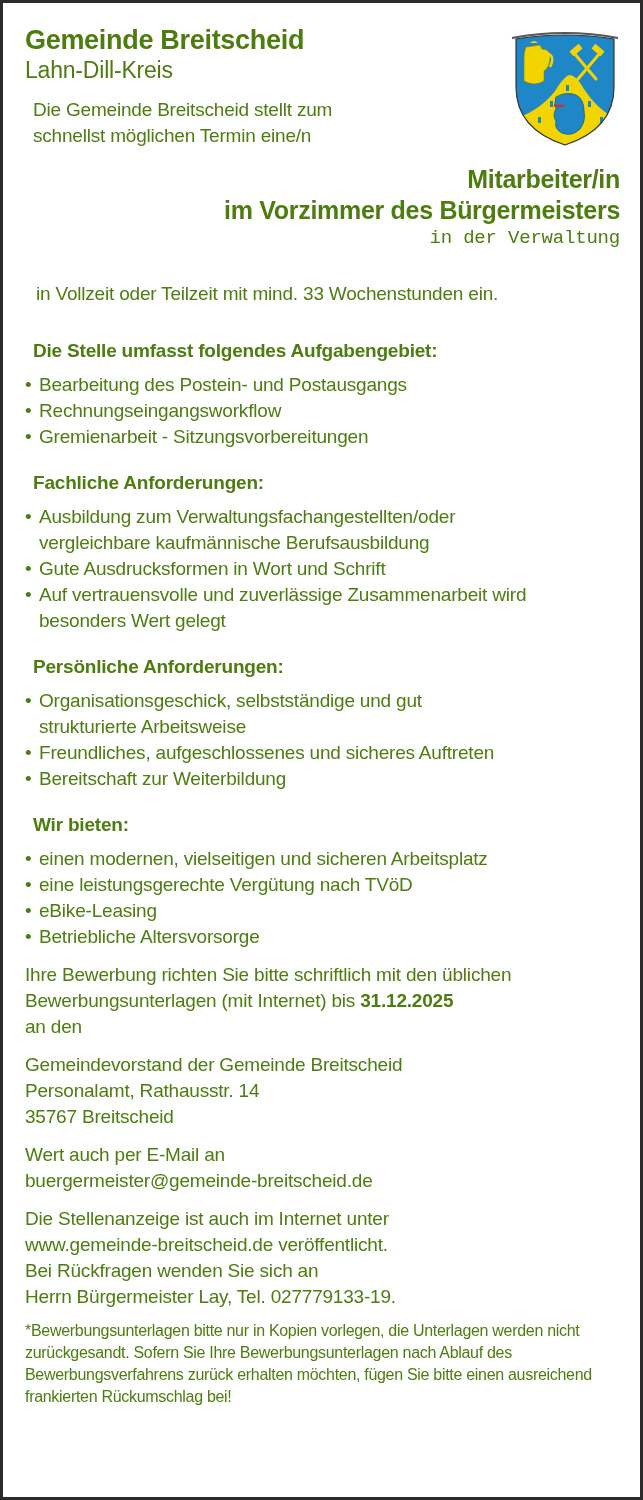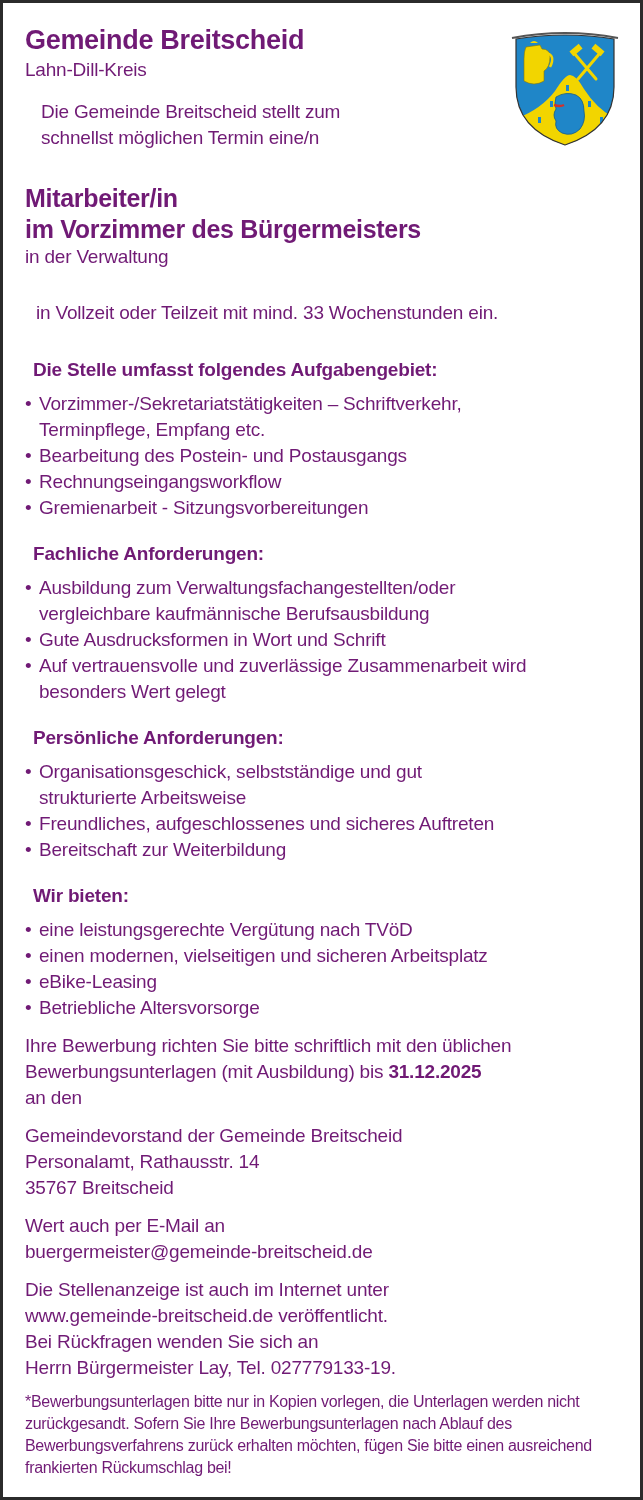--- a/index.html
+++ b/index.html
@@ -3,34 +3,34 @@
   <meta charset="utf-8">
   <style>
     html, body { margin: 0; padding: 0; background: #ffffff; }
     body { width: 643px; height: 1500px; overflow: hidden; }
     .ad {
       position: relative;
       box-sizing: border-box;
       width: 643px; height: 1500px;
       border: 3px solid #2b2b2b;
       background: #ffffff;
-      color: #701a75;
+      color: #4d7c0f;
       font-family: "Liberation Sans", "DejaVu Sans", sans-serif;
       font-size: 19px;
       line-height: 26px;
       padding: 18px 20px 0 22px;
       letter-spacing: -0.2px;
     }
     .org-name { font-size: 27px; line-height: 34px; font-weight: bold; margin: 2px 0 0 0; letter-spacing: -0.3px; }
-    .district { font-size: 19px; line-height: 26px; margin-bottom: 14px; }
-    .intro { margin: 16px; }
+    .district { font-size: 23px; line-height: 26px; margin-bottom: 14px; }
+    .intro { margin: 8px; }
     .crest { position: absolute; left: 507px; top: 26px; width: 110px; height: 118px; }
-    .title-block { text-align: left; margin-top: 32px; }
+    .title-block { text-align: right; margin-top: 15px; }
     .title-line { font-size: 25px; line-height: 31px; font-weight: bold; letter-spacing: -0.3px; }
-    .title-sub { font-size: 19px; line-height: 24px; }
+    .title-sub { font-size: 19px; line-height: 24px; font-family: Liberation Mono, monospace; }
     .para { margin: 11px; }
     .gap { height: 12px; }
     .section-heading { font-weight: bold; margin: 8px; }
     ul.bullets { list-style: none; margin: 0; padding: 0; }
     ul.bullets li { position: relative; padding-left: 14px; }
     ul.bullets li::before { content: "\2022"; position: absolute; left: 0; top: 0; }
     .bold { font-weight: bold; }
     .footnote { font-size: 16px; line-height: 22px; letter-spacing: -0.3px; margin-top: 10px; }
   </style>
 </head>
@@ -89,21 +89,20 @@
     <div class="title-sub">in der Verwaltung</div>
   </div>
 
   <div style="height:20px"></div>
   <div class="para">in Vollzeit oder Teilzeit mit mind. 33 Wochenstunden ein.</div>
 
   <div class="gap"></div>
   <div>
     <div class="section-heading">Die Stelle umfasst folgendes Aufgabengebiet:</div>
     <ul class="bullets">
-      <li style="padding-right:60px">Vorzimmer-/Sekretariatstätigkeiten – Schriftverkehr, Terminpflege, Empfang etc.</li>
       <li>Bearbeitung des Postein- und Postausgangs</li>
       <li>Rechnungseingangsworkflow</li>
       <li>Gremienarbeit - Sitzungsvorbereitungen</li>
     </ul>
   </div>
 
   <div class="gap"></div>
   <div>
     <div class="section-heading">Fachliche Anforderungen:</div>
     <ul class="bullets">
@@ -120,31 +119,31 @@
       <li style="padding-right:150px">Organisationsgeschick, selbstständige und gut strukturierte Arbeitsweise</li>
       <li>Freundliches, aufgeschlossenes und sicheres Auftreten</li>
       <li>Bereitschaft zur Weiterbildung</li>
     </ul>
   </div>
 
   <div class="gap"></div>
   <div>
     <div class="section-heading">Wir bieten:</div>
     <ul class="bullets">
+      <li>einen modernen, vielseitigen und sicheren Arbeitsplatz</li>
       <li>eine leistungsgerechte Vergütung nach TVöD</li>
-      <li>einen modernen, vielseitigen und sicheren Arbeitsplatz</li>
       <li>eBike-Leasing</li>
       <li>Betriebliche Altersvorsorge</li>
     </ul>
   </div>
 
   <div class="gap"></div>
   <div>
     <div>Ihre Bewerbung richten Sie bitte schriftlich mit den üblichen</div>
-    <div><span>Bewerbungsunterlagen (mit Ausbildung) bis </span><span class="bold">31.12.2025</span></div>
+    <div><span>Bewerbungsunterlagen (mit Internet) bis </span><span class="bold">31.12.2025</span></div>
     <div>an den</div>
   </div>
 
   <div class="gap"></div>
   <div>
     <div>Gemeindevorstand der Gemeinde Breitscheid</div>
     <div>Personalamt, Rathausstr. 14</div>
     <div>35767 Breitscheid</div>
   </div>
 

